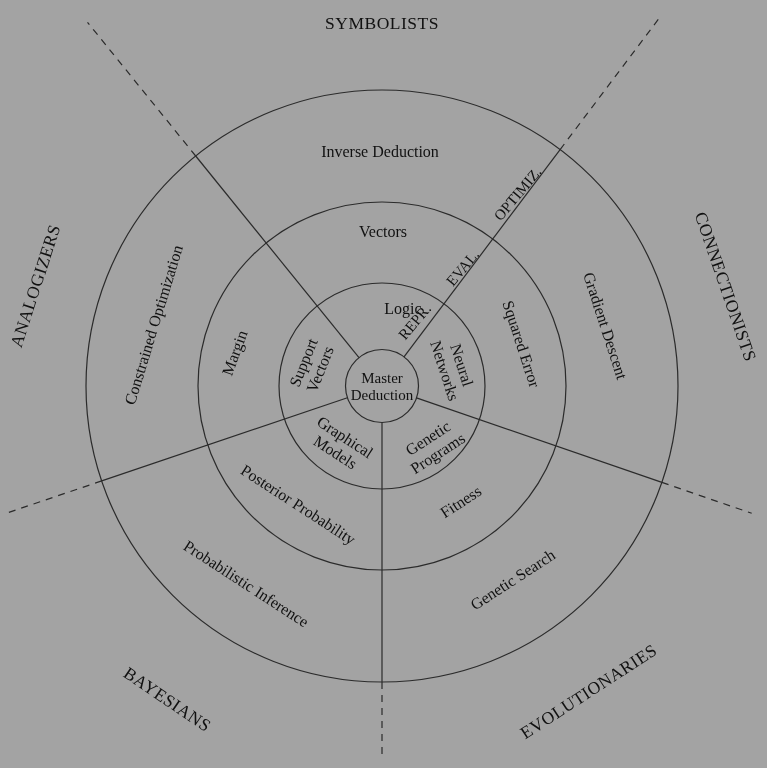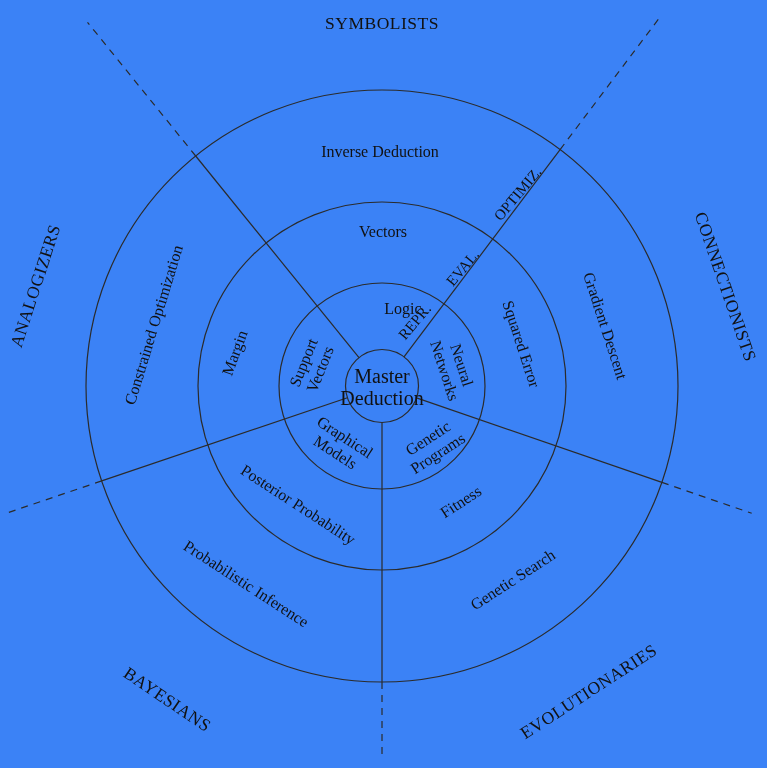--- a/index.html
+++ b/index.html
@@ -1,37 +1,37 @@
 <!DOCTYPE html>
 <html><head>
 <meta charset="utf-8">
 <style>
   html,body{margin:0;padding:0;background:#ffffff;}
   .canvas{
     position:relative;
     width:767px;height:768px;
-    background:#3b82f6;
+    background:#a3a3a3;
     overflow:hidden;
     font-family:"Liberation Serif", serif;
   }
   .canvas svg{position:absolute;left:0;top:0;}
   .label{
     position:absolute;
     color:#111111;
     white-space:nowrap;
     text-align:center;
     transform:translate(-50%,-50%) rotate(var(--r,0deg));
     transform-origin:center center;
     line-height:1.12;
     font-size:16px;
   }
   .label span{display:block;white-space:nowrap;}
   .tribe{font-size:17.5px;letter-spacing:0.5px;}
   .axis{font-size:15px;}
-  .center-label{font-size:20px;}
+  .center-label{font-size:15px;}
 </style>
 </head>
 <body>
 
 <div class="canvas">
 
   <svg width="767" height="768" viewBox="0 0 767 768">
     <g stroke="#2b2b2b" stroke-width="1.2" fill="none">
       <g>
         <circle cx="382" cy="386" r="296"></circle>

